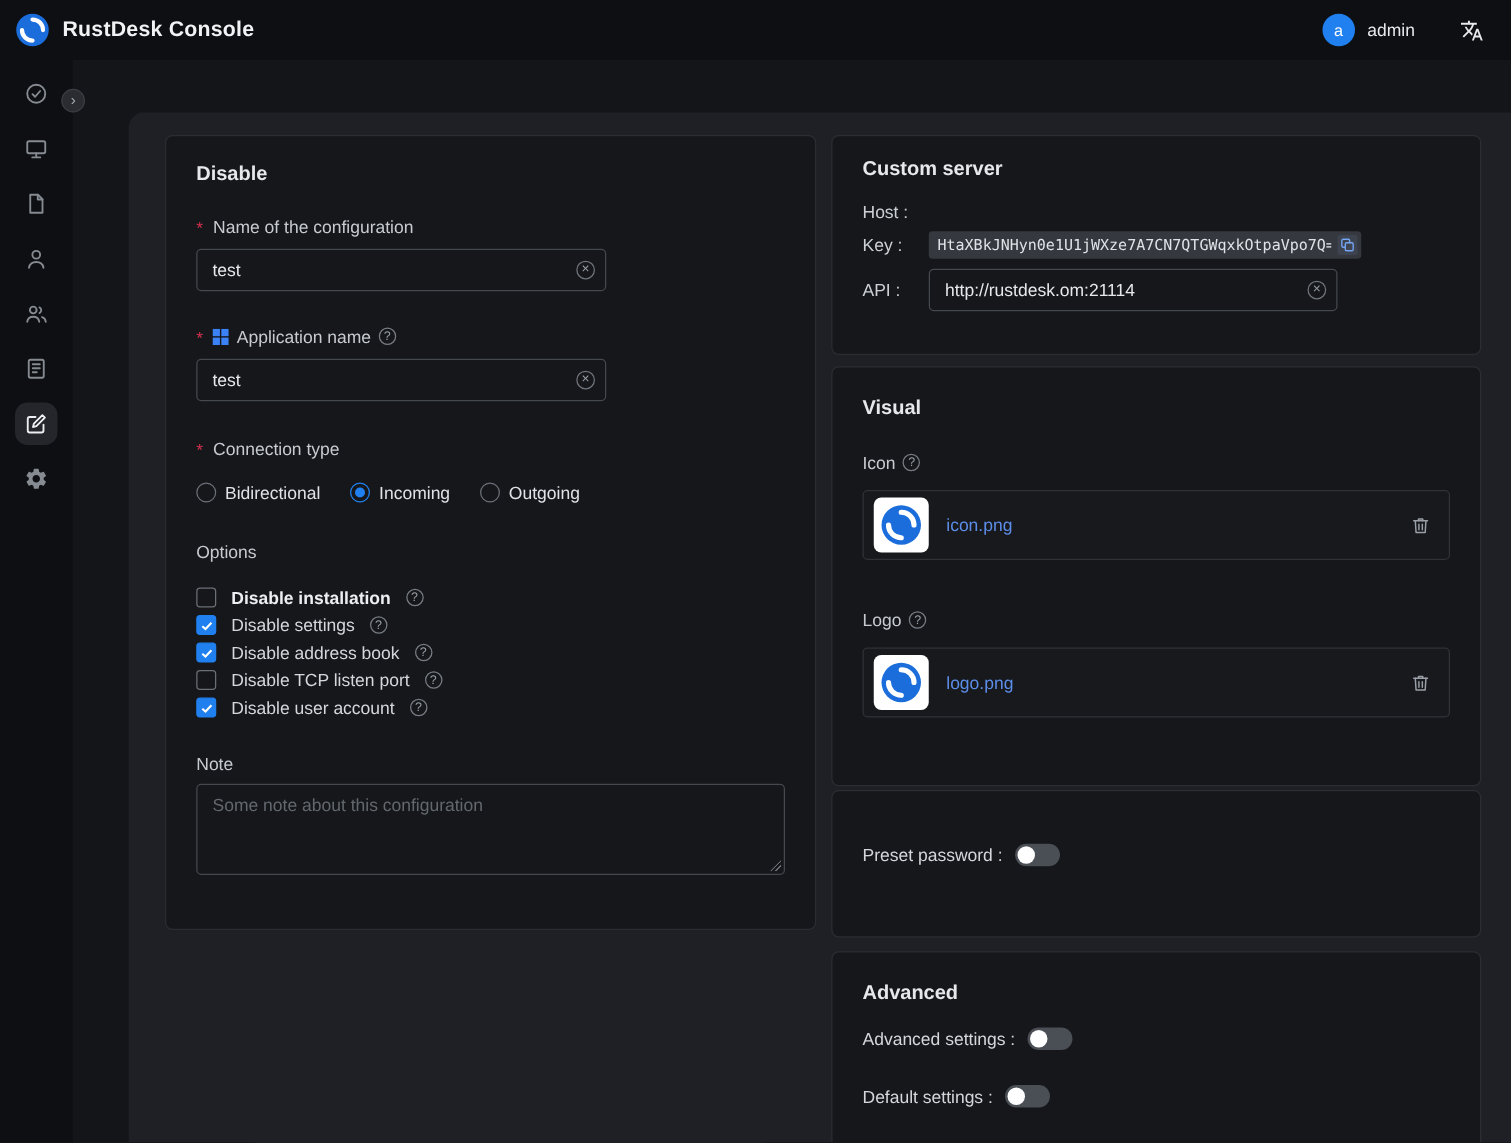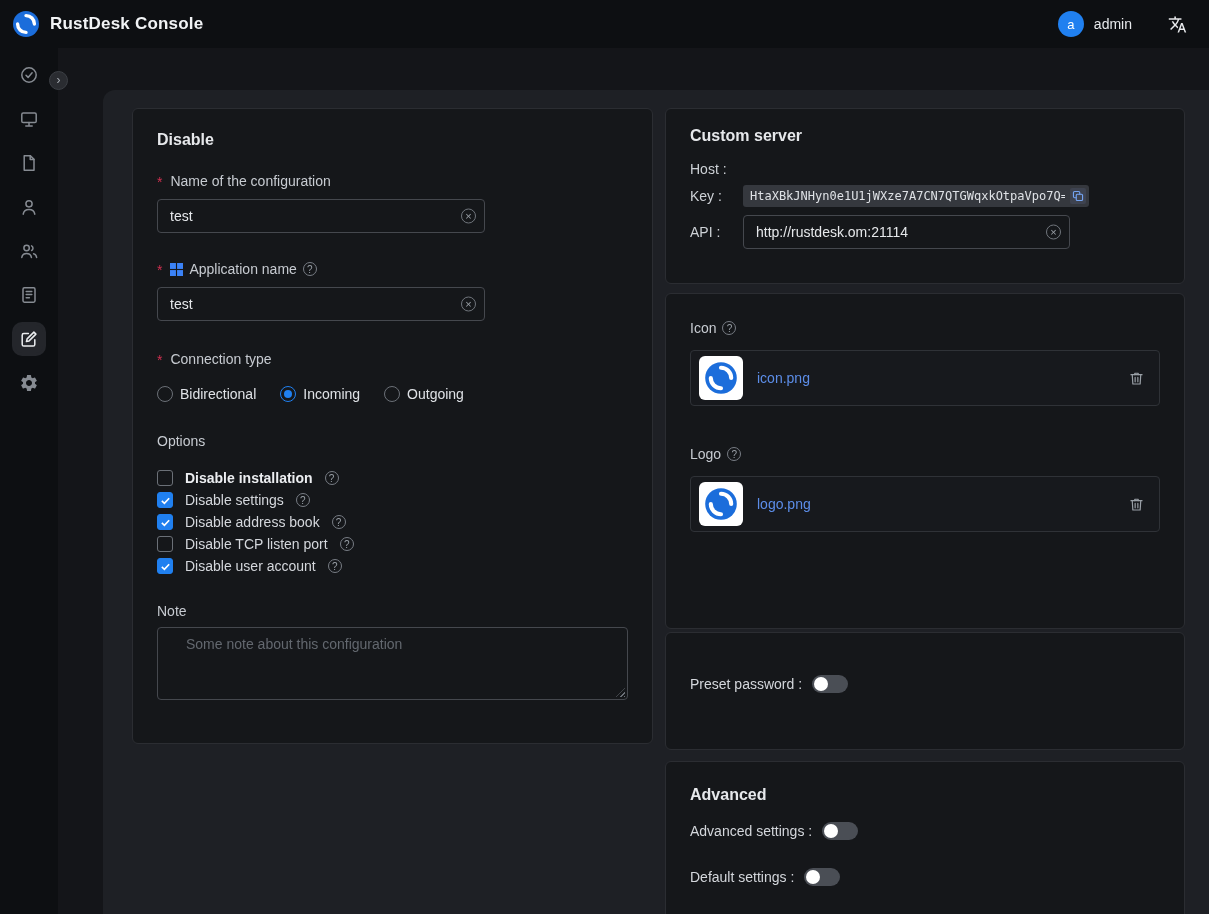--- a/index.html
+++ b/index.html
@@ -112,21 +112,21 @@
   .check-row.checked .checkbox { background:#2080f0; border-color:#2080f0; }
   .checkbox svg { display:none; }
   .check-row.checked .checkbox svg { display:block; }
   .check-label { color:#d4d7dc; }
   .check-label.bold { color:#eceef1; font-weight:700; }
 
   .note-label { color:#c7cbd1; margin:26px 0 8px; }
   .note-wrap { position:relative; width:471px; height:73px; }
   .note-wrap textarea {
     width:100%; height:100%; background:transparent; border:1px solid #45484e; border-radius:4px;
-    color:#e6e8eb; padding:8px 28px; font-family:inherit; font-size:14px; resize:none; outline:none;
+    color:#e6e8eb; padding:8px 12px; font-family:inherit; font-size:14px; resize:none; outline:none;
   }
   .note-wrap textarea::placeholder { color:#63686f; }
   .grip {
     position:absolute; right:3px; bottom:3px; width:9px; height:9px;
     clip-path:polygon(100% 0,100% 100%,0 100%);
     background:repeating-linear-gradient(135deg,#6b7077 0 1px,transparent 1px 3px);
   }
 
   
   .custom-server-card h2 { margin-bottom:16px; }
@@ -396,20 +396,21 @@
     <div class="srv-row">
       <span class="srv-label">API :</span>
       <div class="input-wrap" style="width:327px;">
         <input type="text" value="http://rustdesk.om:21114" style="">
         <span class="clear-icon"></span>
       </div>
     </div>
   </section>
 
   <section class="card visual-card">
+    <h2>Visual</h2>
 
     <div class="v-label">
       <span>Icon</span>
       <span class="help"></span>
     </div>
     <div class="upload-box first">
       <span class="thumb">
         <svg width="34" height="34" viewBox="0 0 28 28">
           <circle cx="14" cy="14" r="13" fill="#1b6ddb"></circle>
           <path d="M14 5.6a8.4 8.4 0 0 1 8.4 8.4" stroke="#fff" stroke-width="3.4" stroke-linecap="round" fill="none"></path>

